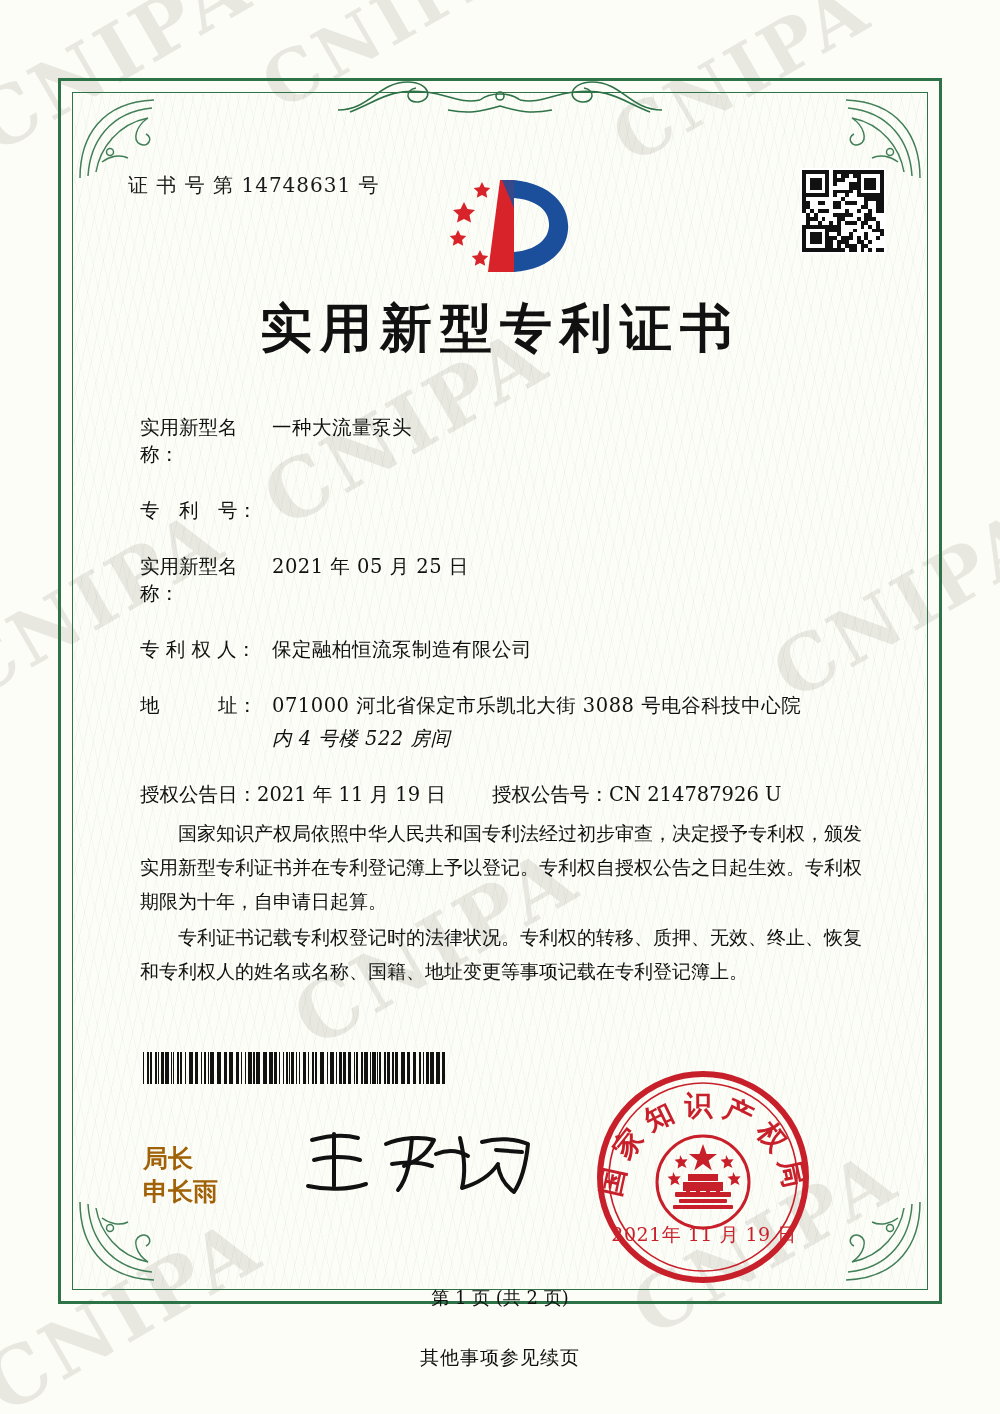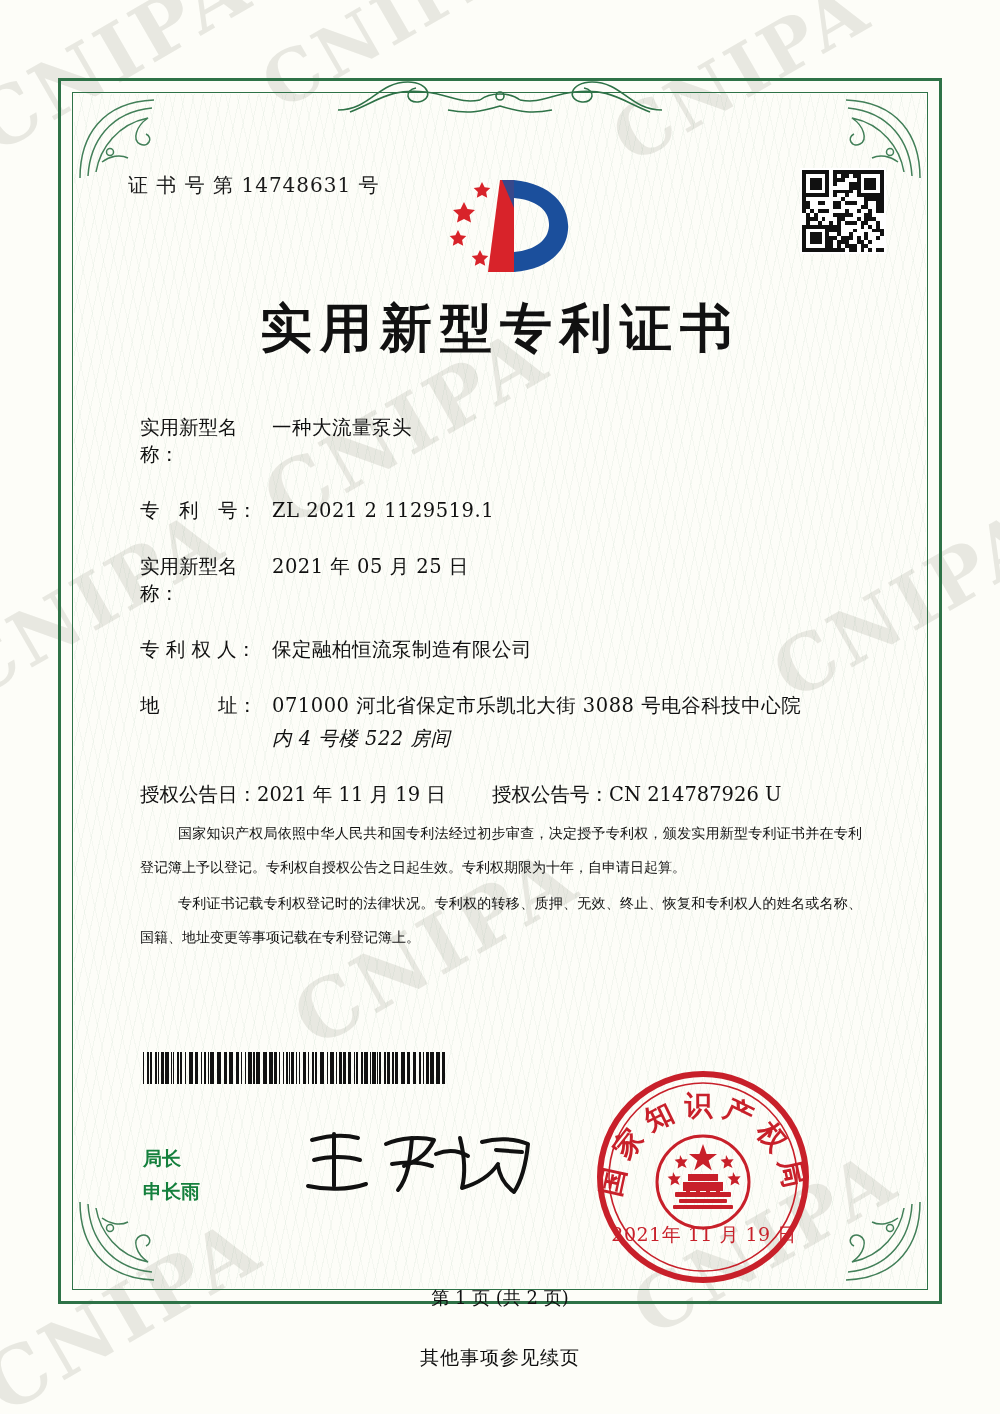--- a/index.html
+++ b/index.html
@@ -165,21 +165,21 @@
     margin-bottom: 6px;
   }
   .row-pub .g1 { width: 330px; flex: 0 0 330px; }
   .row-pub .g2 { flex: 1; padding-left: 22px; }
 
   
   .para {
     position: absolute;
     left: 140px;
     width: 722px;
-    font-size: 14px;
+    font-size: 19px;
     line-height: 34px;
     text-align: justify;
     color: #111;
   }
   .para p { margin: 0 0 2px 0; text-indent: 38px; }
   #para-block { top: 816px; }
 
   
   .barcode {
     position: absolute;
@@ -190,23 +190,23 @@
     display: inline-block;
     height: 100%;
     background: #111;
     vertical-align: top;
   }
 
   
   .sig-labels {
     position: absolute;
     left: 143px; top: 1142px;
-    font-size: 19px;
+    font-size: 25px;
     line-height: 33px;
-    color: #15803d;
+    color: #a16207;
     font-weight: 600;
   }
   .signature {
     position: absolute;
     left: 300px; top: 1120px;
     width: 240px; height: 86px;
     color: #111;
   }
   .signature svg { width:100%; height:100%; display:block; }
 
@@ -783,21 +783,20 @@
   <div class="fields">
 
     <div class="row">
       <span class="lbl">实用新型名称：</span>
       <span class="val">一种大流量泵头</span>
     </div>
 
 
     <div class="row">
       <span class="lbl">专　利　号：</span>
-      <span class="val">ZL 2021 2 1129519.1</span>
     </div>
 
     <div class="row">
       <span class="lbl">实用新型名称：</span>
       <span class="val">2021 年 05 月 25 日</span>
     </div>
 
     <div class="row">
       <span class="lbl">专 利 权 人：</span>
       <span class="val">保定融柏恒流泵制造有限公司</span>

